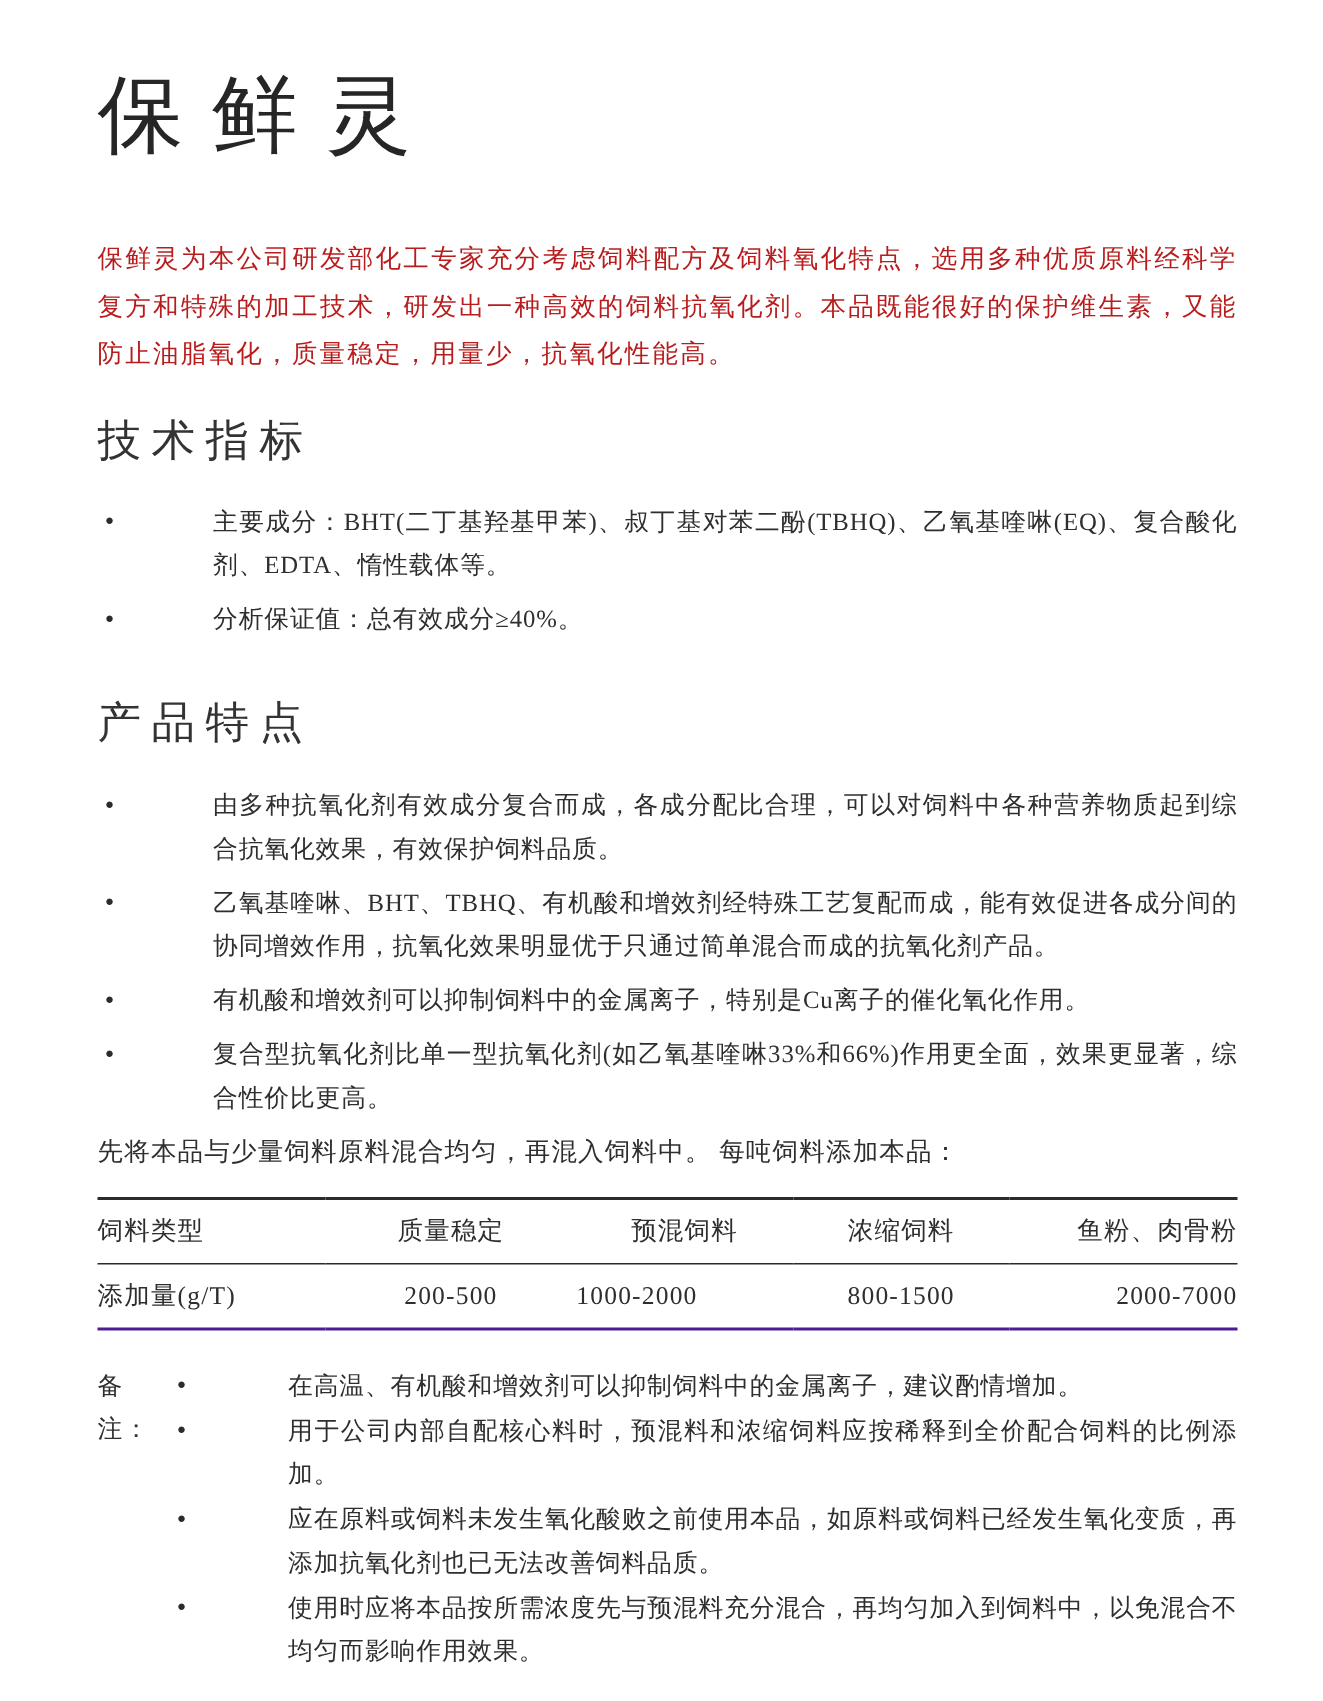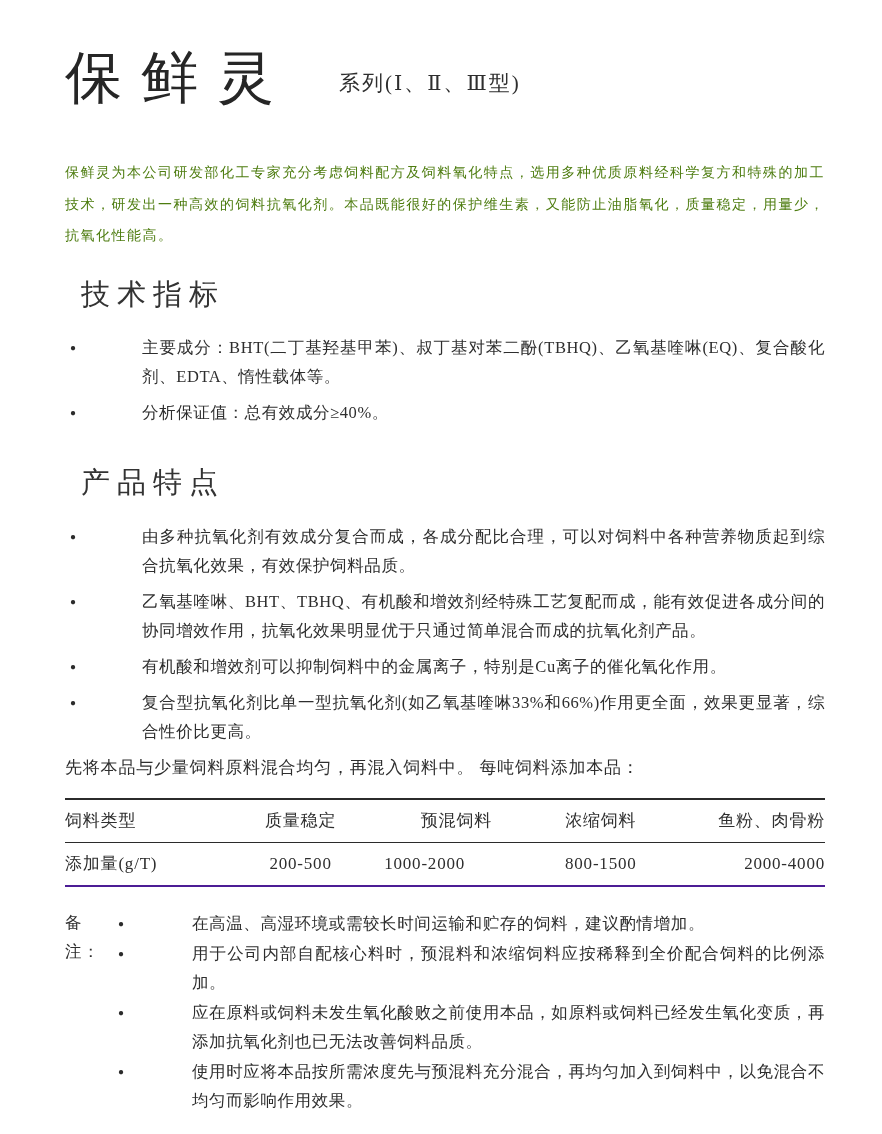--- a/index.html
+++ b/index.html
@@ -10,54 +10,54 @@
     margin: 0 auto;
     background: #ffffff;
     color: #2b2b2b;
     font-family: "Liberation Serif", "DejaVu Serif", serif;
     box-sizing: border-box;
     padding: 42px 57px 0 65px;
     overflow: hidden;
   }
 
   
-  .title-row { display: flex; align-items: center; margin-bottom: 44px; gap: 24px; }
+  .title-row { display: flex; align-items: flex-end; margin-bottom: 44px; }
   .brand {
     margin: 0;
     font-size: 57px;
     font-weight: 400;
     letter-spacing: 19px;
     line-height: 1.25;
     color: #262626;
   }
   .subtitle-block {
     margin-left: 22px;
     margin-top: 10px;
     font-size: 21px;
     line-height: 34px;
     letter-spacing: 2px;
     color: #2e2e2e;
   }
 
   
   .intro {
     margin: 0 0 0 0;
-    font-size: 14px;
+    font-size: 17px;
     line-height: 31.5px;
     letter-spacing: 1.5px;
     text-align: justify;
-    color: #4d7c0f;
+    color: #b91c1c;
   }
 
   h2.section-heading {
     font-size: 29px;
     font-weight: 400;
     letter-spacing: 7px;
     color: #333333;
-    margin: 37px 0 20px 16px;
+    margin: 37px 0 20px 0;
     line-height: 1.3;
   }
   h2.first { margin-top: 24px; }
 
   
   ul.bullets { list-style: none; margin: 0; padding: 0; }
   ul.bullets li {
     display: flex;
     align-items: flex-start;
     font-size: 16.5px;
@@ -108,21 +108,20 @@
   .c5 { width: 20%; text-align: right; }
 
   
   .notes { display: flex; align-items: flex-start; margin-top: 18px; }
   .notes-label {
     flex: 0 0 52px;
     font-size: 16.5px;
     line-height: 29px;
     letter-spacing: 1px;
     color: #2e2e2e;
-    font-family: Liberation Mono, monospace;
   }
   ul.notes-list { list-style: none; margin: 0; padding: 0; flex: 1; }
   ul.notes-list li {
     display: flex;
     align-items: flex-start;
     font-size: 16.5px;
     line-height: 29px;
     letter-spacing: 0.6px;
     text-align: justify;
     margin-bottom: 1px;
@@ -131,21 +130,20 @@
   ul.notes-list .dot { flex: 0 0 28px; padding-left: 1px; }
 </style>
 </head>
 <body>
 
 <div class="page">
 
   <header class="title-row">
     <h1 class="brand">保鲜灵</h1>
     <div class="subtitle-block">
-      <div>系列(Ⅰ、Ⅱ、Ⅲ型)</div>
     </div>
   </header>
 
   <p class="intro">保鲜灵为本公司研发部化工专家充分考虑饲料配方及饲料氧化特点，选用多种优质原料经科学复方和特殊的加工技术，研发出一种高效的饲料抗氧化剂。本品既能很好的保护维生素，又能防止油脂氧化，质量稳定，用量少，抗氧化性能高。</p>
 
   <h2 class="section-heading first">技术指标</h2>
   <ul class="bullets">
     <li>
       <span class="dot">●</span>
       <span class="li-text">主要成分：BHT(二丁基羟基甲苯)、叔丁基对苯二酚(TBHQ)、乙氧基喹啉(EQ)、复合酸化剂、EDTA、惰性载体等。</span>
@@ -187,31 +185,31 @@
         <th class="c4">浓缩饲料</th>
         <th class="c5">鱼粉、肉骨粉</th>
       </tr>
     </thead>
     <tbody>
       <tr>
         <td class="c1">添加量(g/T)</td>
         <td class="c2">200-500</td>
         <td class="c3">1000-2000</td>
         <td class="c4">800-1500</td>
-        <td class="c5">2000-4000</td>
+        <td class="c5">2000-7000</td>
       </tr>
     </tbody>
   </table>
 
   <div class="notes">
     <span class="notes-label">备注：</span>
     <ul class="notes-list">
       <li>
         <span class="dot">●</span>
-        <span class="li-text">在高温、高湿环境或需较长时间运输和贮存的饲料，建议酌情增加。</span>
+        <span class="li-text">在高温、有机酸和增效剂可以抑制饲料中的金属离子，建议酌情增加。</span>
       </li>
       <li>
         <span class="dot">●</span>
         <span class="li-text">用于公司内部自配核心料时，预混料和浓缩饲料应按稀释到全价配合饲料的比例添加。</span>
       </li>
       <li>
         <span class="dot">●</span>
         <span class="li-text">应在原料或饲料未发生氧化酸败之前使用本品，如原料或饲料已经发生氧化变质，再添加抗氧化剂也已无法改善饲料品质。</span>
       </li>
       <li>

